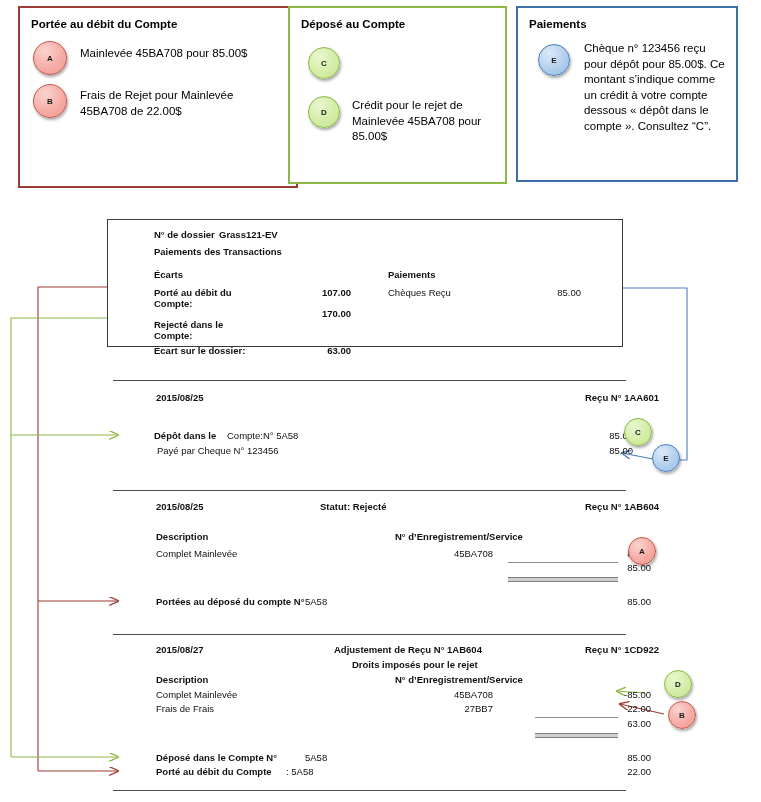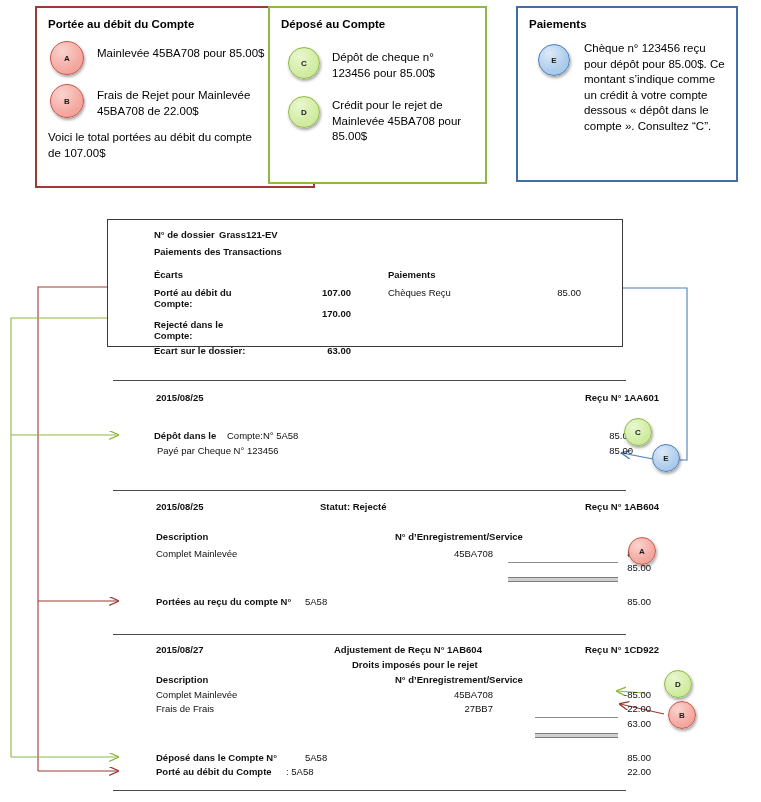--- a/index.html
+++ b/index.html
@@ -4,22 +4,22 @@
 <style>
   html,body{margin:0;padding:0;background:#ffffff;}
   body{width:761px;height:802px;position:relative;overflow:hidden;
        font-family:"Liberation Sans","DejaVu Sans",sans-serif;color:#000;}
 
   
   .legend-box{position:absolute;background:#fff;box-sizing:border-box;}
   .legend-box .lb-title{position:absolute;font-weight:bold;font-size:11.5px;}
   .legend-box .lb-text{position:absolute;font-size:11.5px;line-height:15.5px;}
 
-  #box-debit{left:35px;top:6px;width:280px;height:182px;border:2.5px solid #9e3a33;}
-  #box-deposit{left:268px;top:6px;width:219px;height:178px;border:2.5px solid #8cb843;}
+  #box-debit{left:18px;top:6px;width:280px;height:182px;border:2.5px solid #9e3a33;}
+  #box-deposit{left:288px;top:6px;width:219px;height:178px;border:2.5px solid #8cb843;}
   #box-payments{left:516px;top:6px;width:222px;height:176px;border:2.5px solid #3f6fa8;}
 
   
   .marker{position:absolute;border-radius:50%;display:flex;align-items:center;
           justify-content:center;font-size:8px;font-weight:bold;color:#1a1a1a;
           box-shadow:1px 2px 3px rgba(0,0,0,.35);box-sizing:border-box;}
   .m-red{background:radial-gradient(circle at 35% 28%,#fbd3ce 0%,#f4aaa2 60%,#ef9a90 100%);
          border:1px solid #c9544a;}
   .m-green{background:radial-gradient(circle at 35% 28%,#e9f7cf 0%,#d2ecA4 60%,#c8e894 100%);
            border:1px solid #8cb843;}
@@ -48,28 +48,26 @@
 
 <div class="legend-box" id="box-debit">
   <div class="lb-title" style="left:11px;top:10px;">Portée au débit du Compte</div>
 
   <div class="marker m-red" style="left:13px;top:33px;width:34px;height:34px;">A</div>
   <div class="lb-text" style="left:60px;top:38px;width:168px;">Mainlevée  45BA708 pour 85.00$</div>
 
   <div class="marker m-red" style="left:13px;top:76px;width:34px;height:34px;">B</div>
   <div class="lb-text" style="left:60px;top:80px;width:160px;">Frais de Rejet pour Mainlevée 45BA708 de 22.00$</div>
 
-  <div class="lb-text" style="left:11px;top:122px;width:215px;">Voici le total portées au débit du compte de 107.00$</div>
 </div>
 
 <div class="legend-box" id="box-deposit">
   <div class="lb-title" style="left:11px;top:10px;">Déposé au Compte</div>
 
   <div class="marker m-green" style="left:18px;top:39px;width:32px;height:32px;">C</div>
-  <div class="lb-text" style="left:62px;top:42px;width:142px;">Dépôt de cheque n° 123456 pour 85.00$</div>
 
   <div class="marker m-green" style="left:18px;top:88px;width:32px;height:32px;">D</div>
   <div class="lb-text" style="left:62px;top:90px;width:136px;">Crédit pour le rejet de Mainlevée  45BA708 pour 85.00$</div>
 
 </div>
 
 <div class="legend-box" id="box-payments">
   <div class="lb-title" style="left:11px;top:10px;">Paiements</div>
 
   <div class="marker m-blue" style="left:20px;top:36px;width:32px;height:32px;">E</div>
@@ -153,21 +151,21 @@
 <span class="doc-txt" style="left:123px;top:548px;">Complet Mainlevée</span>
 <span class="doc-txt doc-r" style="left:400px;top:548px;width:60px;">45BA708</span>
 <span class="doc-txt doc-r" style="left:568px;top:548px;width:50px;">85.00</span>
 
 <div class="rule-tot" style="left:508px;top:562px;width:110px;"></div>
 <span class="doc-txt doc-r" style="left:568px;top:562px;width:50px;">85.00</span>
 <div class="rule-dbl" style="left:508px;top:577px;width:110px;"></div>
 
 <div class="marker m-red" style="left:628px;top:537px;width:28px;height:28px;">A</div>
 
-<span class="doc-txt doc-b" style="left:123px;top:596px;">Portées au reçu du compte N° </span>
+<span class="doc-txt doc-b" style="left:123px;top:596px;">Portées au déposé du compte N° </span>
 <span class="doc-txt" style="left:272px;top:596px;">5A58</span>
 <span class="doc-txt doc-r" style="left:568px;top:596px;width:50px;">85.00</span>
 
 <div class="rule" style="left:113px;top:634px;width:513px;"></div>
 <span class="doc-txt doc-b" style="left:123px;top:644px;">2015/08/27</span>
 <span class="doc-txt doc-b" style="left:301px;top:644px;">Adjustement de Reçu N° 1AB604</span>
 <span class="doc-txt doc-b doc-r" style="left:466px;top:644px;width:160px;">Reçu N° 1CD922</span>
 
 <span class="doc-txt doc-b" style="left:319px;top:659px;">Droits imposés pour le rejet</span>
 

